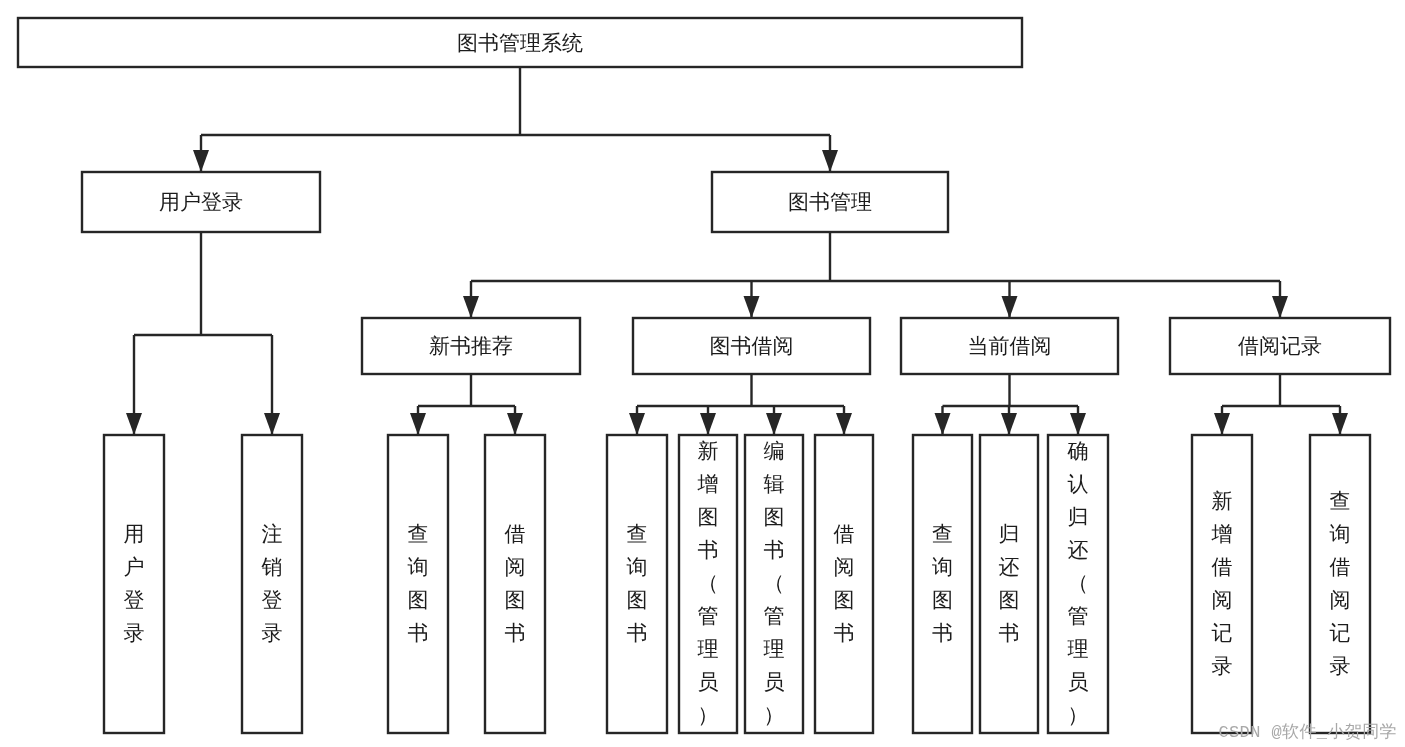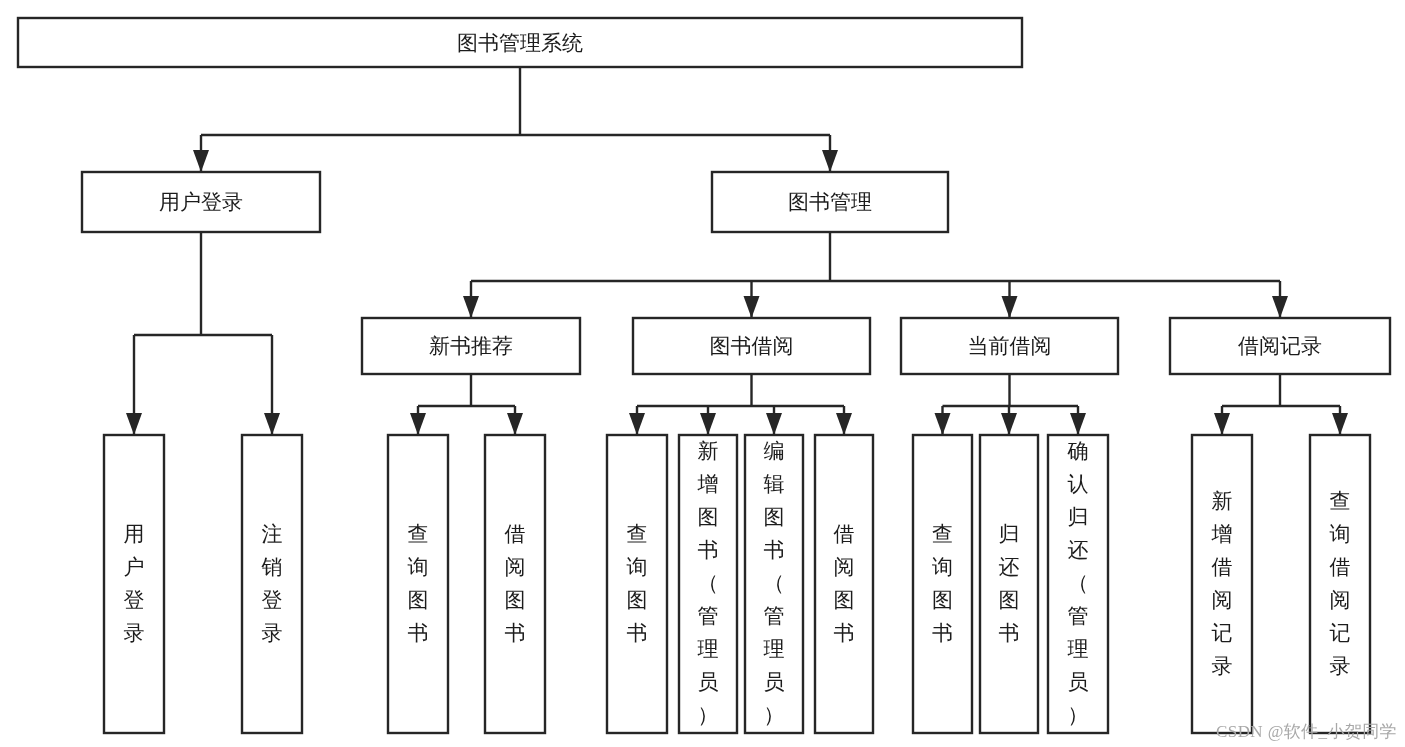--- a/index.html
+++ b/index.html
@@ -16,21 +16,21 @@
     font-family:"DejaVu Sans","Liberation Sans",sans-serif;
     fill:#1c1c1c;font-size:21px;text-anchor:middle;
     dominant-baseline:middle;
   }
   .node-label-vertical{
     font-family:"DejaVu Sans","Liberation Sans",sans-serif;
     fill:#1c1c1c;font-size:21px;text-anchor:middle;
   }
   .watermark{
     position:absolute;right:8px;bottom:4px;
-    font-family:Liberation Serif, serif;
+    font-family:Liberation Mono, monospace;
     font-size:17px;color:#a8a8a8;letter-spacing:.4px;
     white-space:nowrap;user-select:none;
   }
 </style>
 </head>
 <body>
 
 <svg id="diagram" viewBox="0 0 1405 747" xmlns="http://www.w3.org/2000/svg">
   <g id="edge-layer">
       <g>

